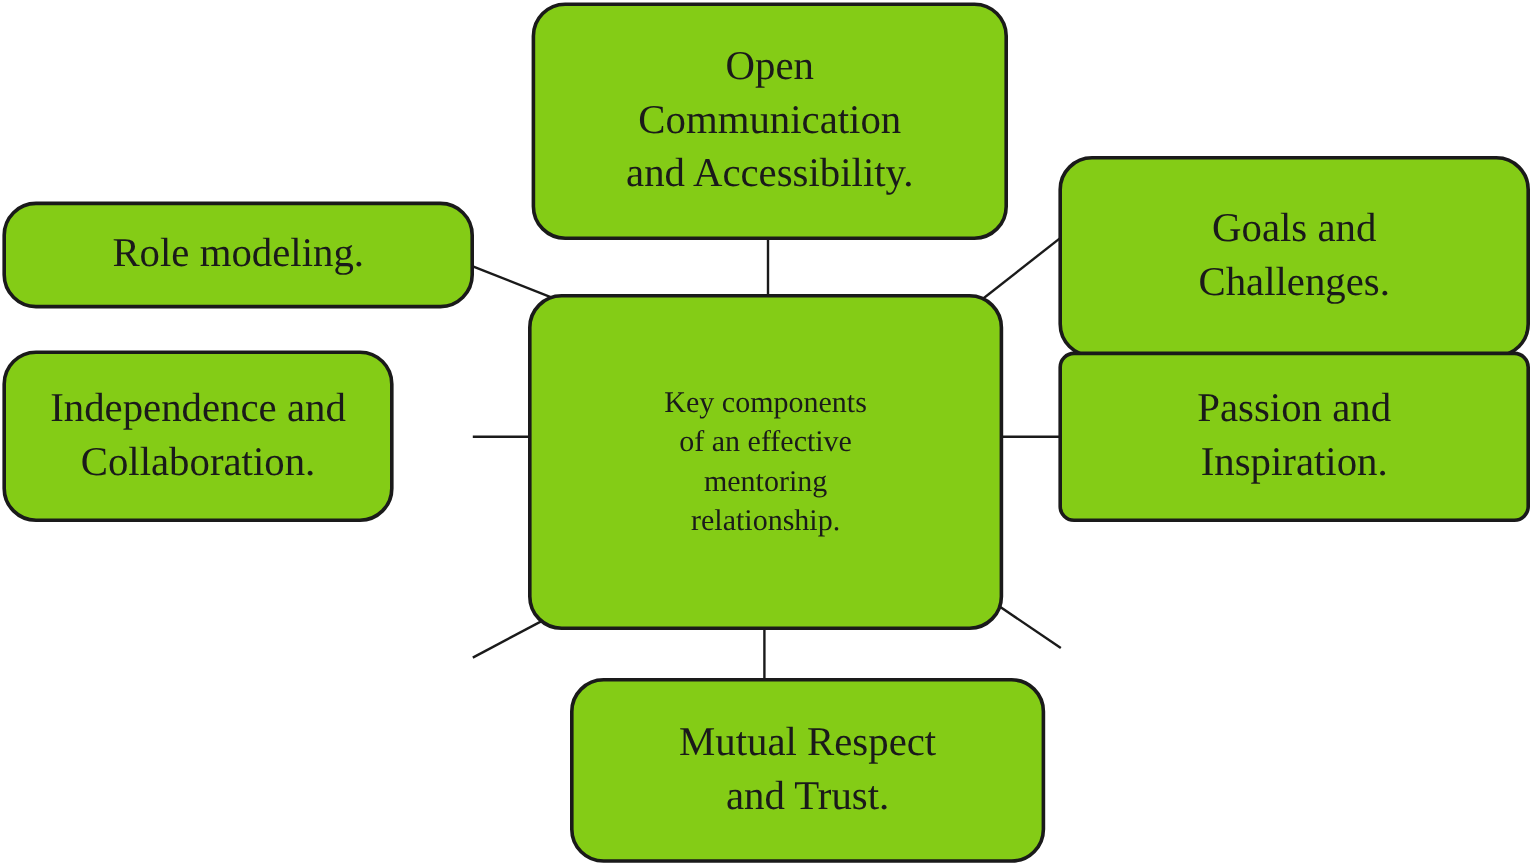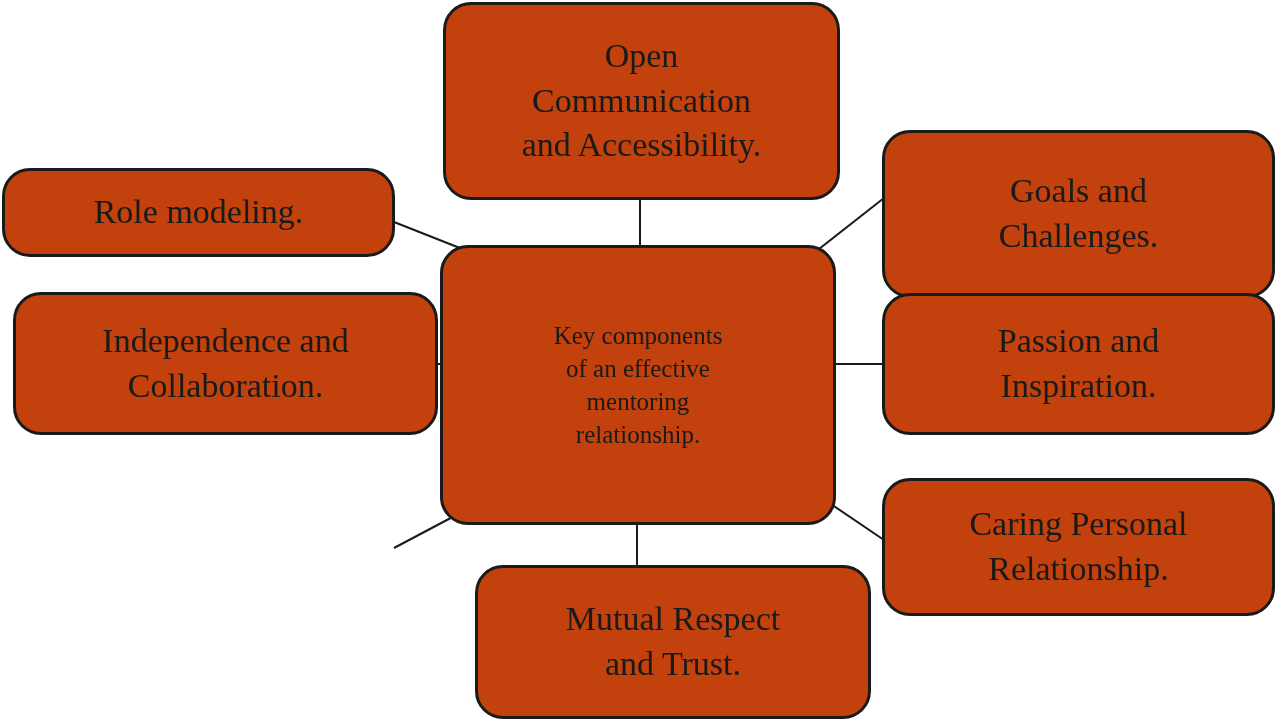--- a/index.html
+++ b/index.html
@@ -30,39 +30,39 @@
   .connectors line {
     stroke: #1a1a1a;
     stroke-width: 2;
   }
   .node {
     position: absolute;
     z-index: 2;
     box-sizing: border-box;
     border: 3px solid #1a1a1a;
     border-radius: 28px;
-    background: #c2410c;
+    background: #84cc16;
     display: flex;
     align-items: center;
     justify-content: center;
     text-align: center;
     font-size: 34px;
     line-height: 1.32;
     color: #1a1a1a;
     white-space: pre-line;
     padding: 6px 14px;
   }
   .node-center        { left: 440px; top: 245px; width: 396px; height: 280px; font-size: 25px; }
   .node-top           { left: 443px; top: 2px;   width: 397px; height: 198px; }
   .node-top-right     { left: 882px; top: 130px; width: 393px; height: 168px; }
-  .node-right         { left: 882px; top: 293px; width: 393px; height: 142px; }
+  .node-right         { left: 882px; top: 293px; width: 393px; height: 142px; border-radius: 13px; }
   .node-bottom-right  { left: 882px; top: 478px; width: 393px; height: 138px; }
   .node-bottom        { left: 435px; top: 565px; width: 396px; height: 154px; margin-left: 40px; }
   .node-left-top      { left: 2px;   top: 168px; width: 393px; height: 89px; text-align: center;  }
-  .node-left-middle   { left: 13px;   top: 292px; width: 425px; height: 143px; }
+  .node-left-middle   { left: 2px;   top: 292px; width: 326px; height: 143px; }
   .node-left-bottom   { left: 2px;   top: 478px; width: 393px; height: 142px; }
 </style>
 </head>
 <body>
 
 <div class="canvas">
 
   <svg class="connectors" viewBox="0 0 1280 721" xmlns="http://www.w3.org/2000/svg">
     <line x1="640" y1="200" x2="640" y2="245"></line>
     <line x1="805" y1="260" x2="884" y2="198"></line>
@@ -82,22 +82,20 @@
   <div class="node node-top">Open
 Communication
 and Accessibility.</div>
 
   <div class="node node-top-right">Goals and
 Challenges.</div>
 
   <div class="node node-right">Passion and
 Inspiration.</div>
 
-  <div class="node node-bottom-right">Caring Personal
-Relationship.</div>
 
   <div class="node node-bottom">Mutual Respect
 and Trust.</div>
 
   <div class="node node-left-top">Role modeling.</div>
 
   <div class="node node-left-middle">Independence and
 Collaboration.</div>
 
 

